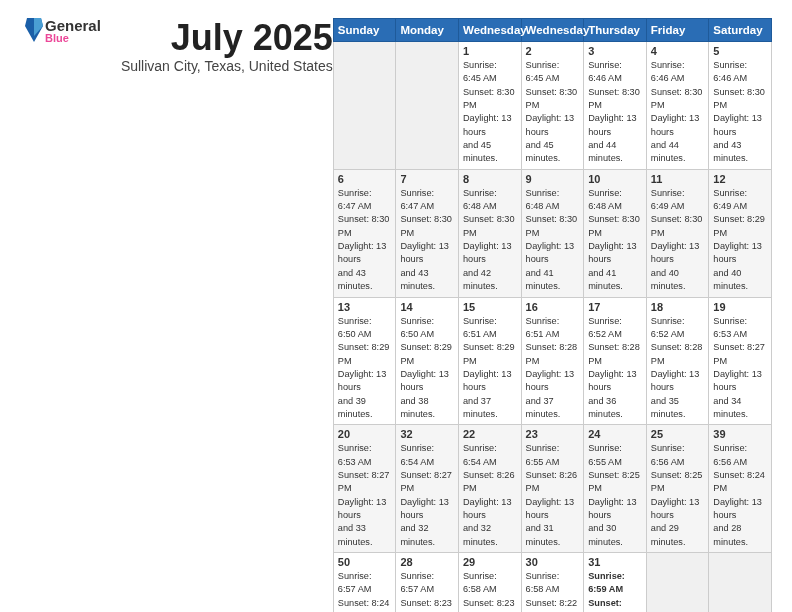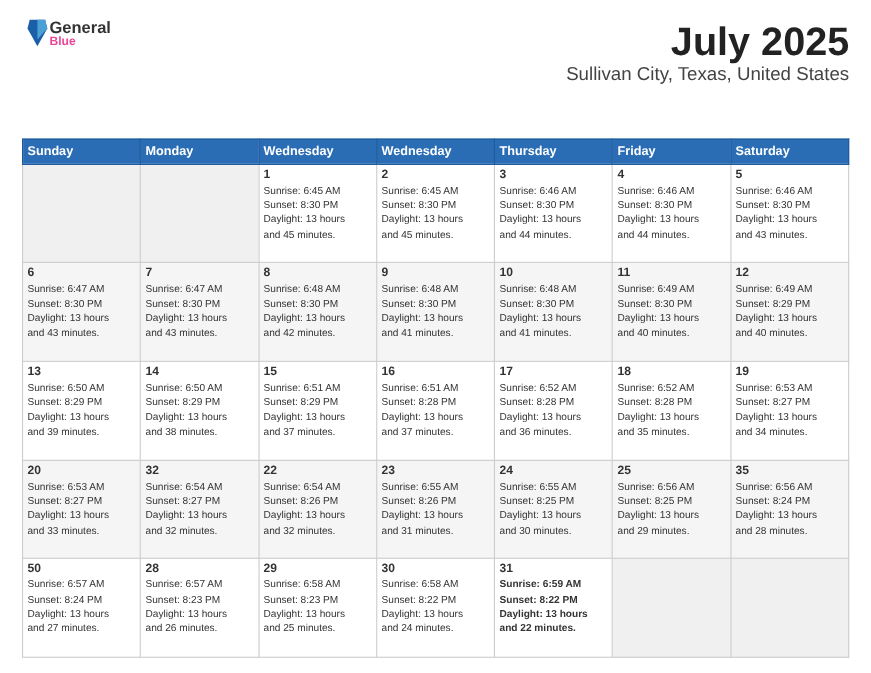--- a/index.html
+++ b/index.html
@@ -8,22 +8,21 @@
       background: #fff;
       width: 792px;
       height: 612px;
       overflow: hidden;
     }
     .page {
       width: 792px;
       height: 612px;
       padding: 18px 20px 14px 20px;
       display: flex;
-      flex-direction: column;
-      gap: 40px;
+      flex-direction: row;
     }
     .header {
       display: flex;
       justify-content: space-between;
       align-items: flex-start;
       margin-bottom: 8px;
     }
     .logo {
       display: flex;
       align-items: flex-start;
@@ -45,29 +44,30 @@
       color: #ec4899;
     }
     .logo-icon {
       width: 22px;
       height: 28px;
       margin-left: 3px;
       margin-top: -2px;
     }
     .title-block {
       text-align: right;
+      margin-left: 20px;
     }
     .month-title {
       font-size: 36px;
       font-weight: bold;
       color: #222;
       line-height: 1.1;
     }
     .location {
-      font-size: 17px;
+      font-size: 14px;
       color: #444;
     }
     .calendar {
       flex: 1;
       border: 1px solid #ccc;
       border-collapse: collapse;
       width: 100%;
       table-layout: fixed;
     }
     .calendar th {
@@ -318,21 +318,21 @@
 and 30 minutes.</div>
           </td>
           <td>
             <span class="day-num">25</span>
             <div class="day-info" style="white-space: pre-line;">Sunrise: 6:56 AM
 Sunset: 8:25 PM
 Daylight: 13 hours
 and 29 minutes.</div>
           </td>
           <td>
-            <span class="day-num">35</span>
+            <span class="day-num">39</span>
             <div class="day-info" style="white-space: pre-line;">Sunrise: 6:56 AM
 Sunset: 8:24 PM
 Daylight: 13 hours
 and 28 minutes.</div>
           </td>
         </tr>
         <tr>
           <td>
             <span class="day-num">50</span>
             <div class="day-info" style="white-space: pre-line;">Sunrise: 6:57 AM

